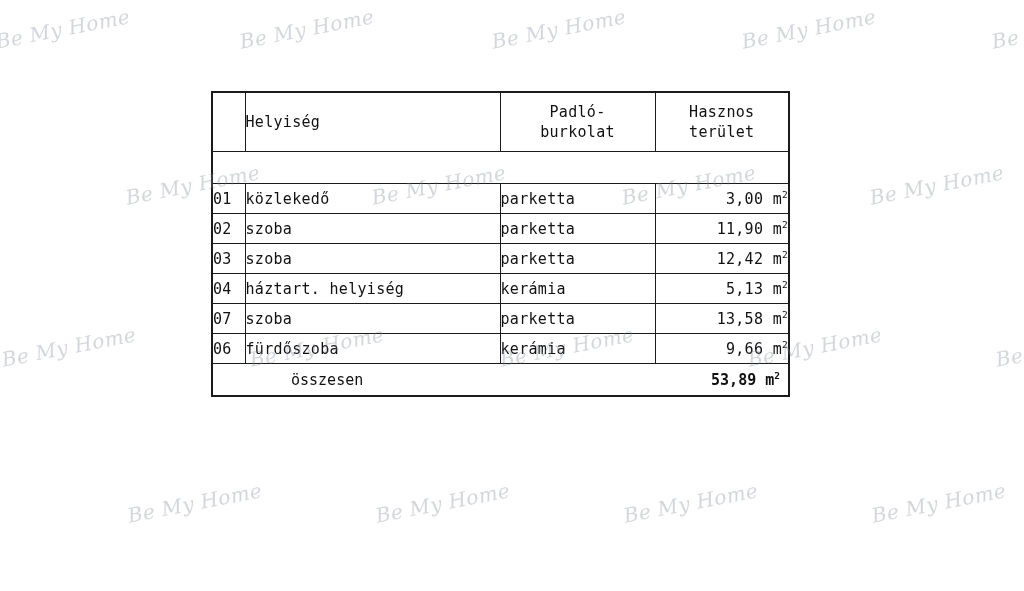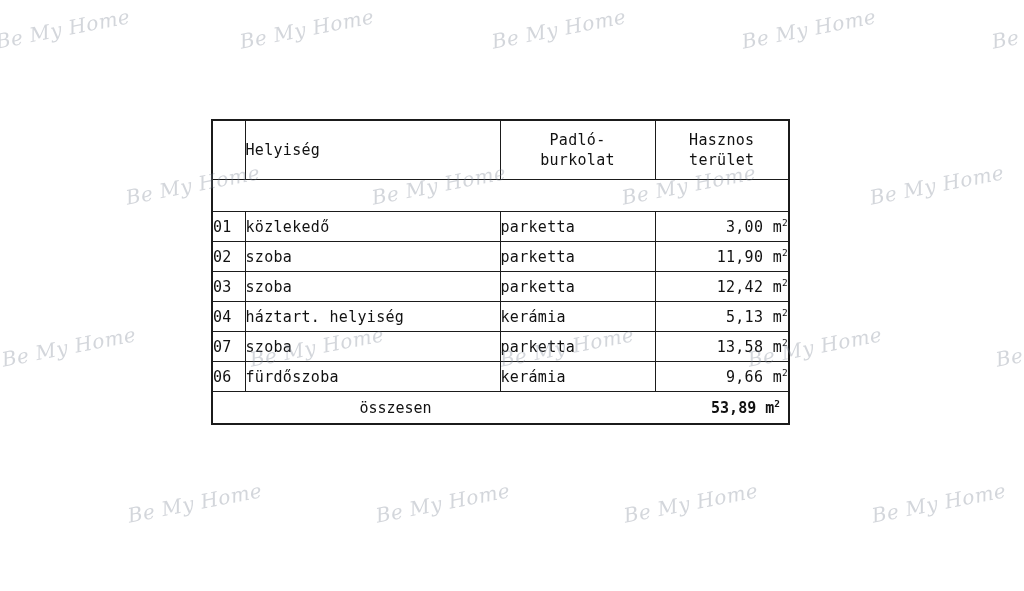--- a/index.html
+++ b/index.html
@@ -31,21 +31,21 @@
     white-space: nowrap;
     transform: rotate(-11deg);
     transform-origin: left center;
     letter-spacing: 0.5px;
   }
 
   
   #sheet {
     position: absolute;
     left: 211px;
-    top: 119px;
+    top: 91px;
     width: 577px;
     z-index: 1;
   }
   table.rooms {
     border-collapse: collapse;
     width: 100%;
     border: 2px solid #1b1b1b;
     background: transparent;
     table-layout: fixed;
   }
@@ -124,21 +124,21 @@
 
   
   tr.total td {
     height: 31px;
     vertical-align: middle;
     border-bottom: none;
   }
   tr.total td.t-num  { border: none; border-bottom: none; }
   tr.total td.t-name {
     border-left: none; border-right: none; border-bottom: none;
-    text-align: center;
+    text-align: left;
     padding-left: 46px;
     font-size: 15px;
   }
   tr.total td.t-floor {
     border-left: none; border-right: none; border-bottom: none;
   }
   tr.total td.t-area {
     border-left: none; border-bottom: none;
     text-align: right;
     padding-right: 8px;

